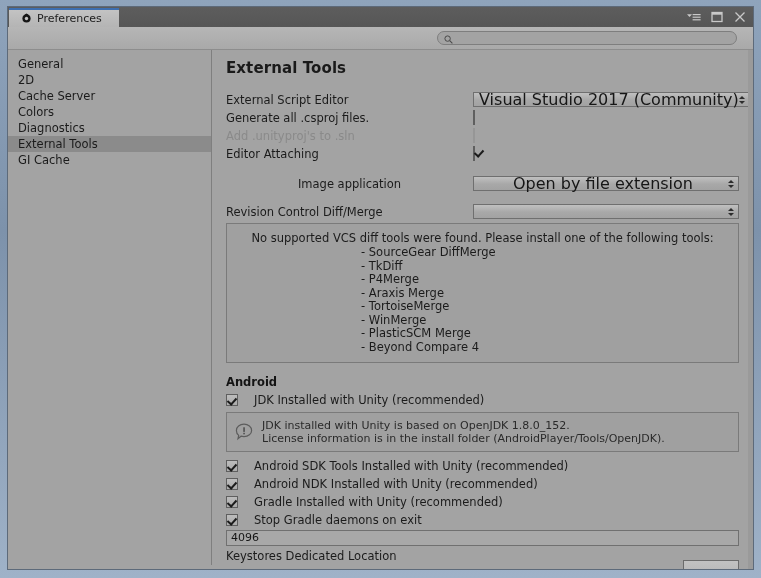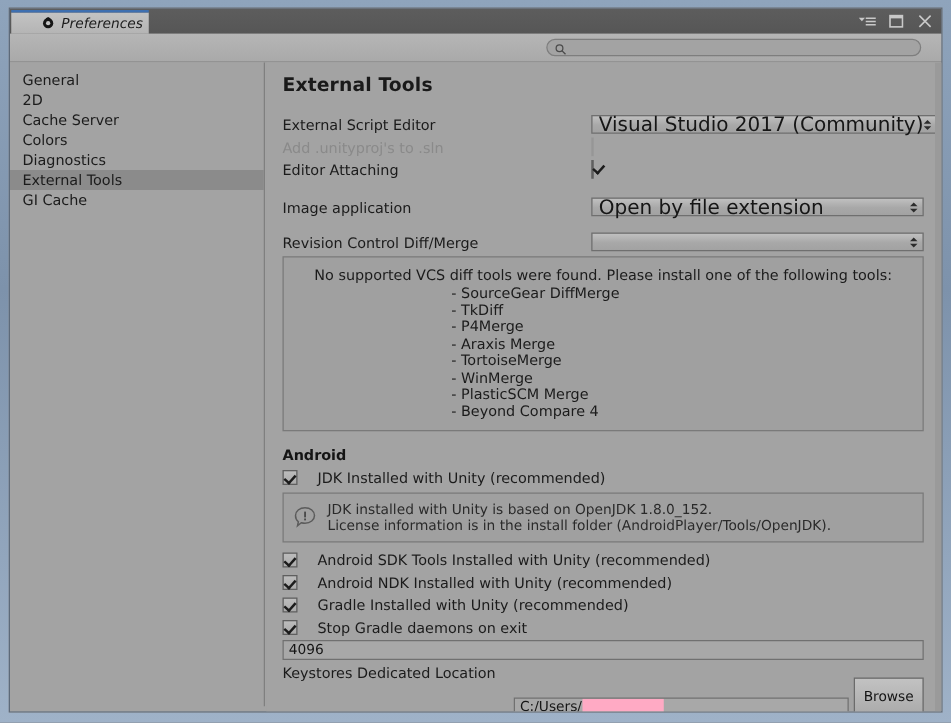--- a/index.html
+++ b/index.html
@@ -27,22 +27,21 @@
   #titlebar{
     position:absolute;left:0;top:0;right:0;height:20px;
     background:linear-gradient(180deg,#5d5d5d 0%,#565656 100%);
   }
   #tab{
     position:absolute;left:1px;top:1px;width:110px;height:19px;
     background:linear-gradient(180deg,#c3c3c3 0%,#b4b4b4 100%);
     border-top:2px solid #3e6fb0;
     box-sizing:border-box;
     display:flex;align-items:center;gap:5px;
-    padding-left:24px;
-    font-style:italic;
+    padding-left:12px;
   }
   #tab .tab-label{font-size:11px;color:#1d1d1d;}
   .gear{
     width:11px;height:11px;position:relative;flex:0 0 auto;
   }
   .gear svg{display:block;}
   #win-controls{
     position:absolute;right:6px;top:2px;height:16px;
     display:flex;align-items:center;gap:9px;
   }
@@ -262,36 +261,42 @@
               <div class="dropdown">
                 <span class="dd-text">Visual Studio 2017 (Community)</span>
                 <span class="dd-arrows">
                     <i class="up"></i>
                     <i class="down"></i>
                   </span>
               </div>
             </div>
           </div>
 
+          <div class="row">
+            <div class="lbl">Generate all .csproj files.</div>
+            <div class="ctrl">
+              <span class="cbx"></span>
+            </div>
+          </div>
 
           <div class="row">
             <div class="lbl dim">Add .unityproj's to .sln</div>
             <div class="ctrl">
               <span class="cbx dim"></span>
             </div>
           </div>
 
           <div class="row">
             <div class="lbl">Editor Attaching</div>
             <div class="ctrl">
               <span class="cbx checked"></span>
             </div>
           </div>
 
-          <div class="row" style="margin-top:13px;">
+          <div class="row" style="margin-top:13px;text-align:center;">
             <div class="lbl">Image application</div>
             <div class="ctrl">
               <div class="dropdown">
                 <span class="dd-text">Open by file extension</span>
                 <span class="dd-arrows">
                     <i class="up"></i>
                     <i class="down"></i>
                   </span>
               </div>
             </div>

